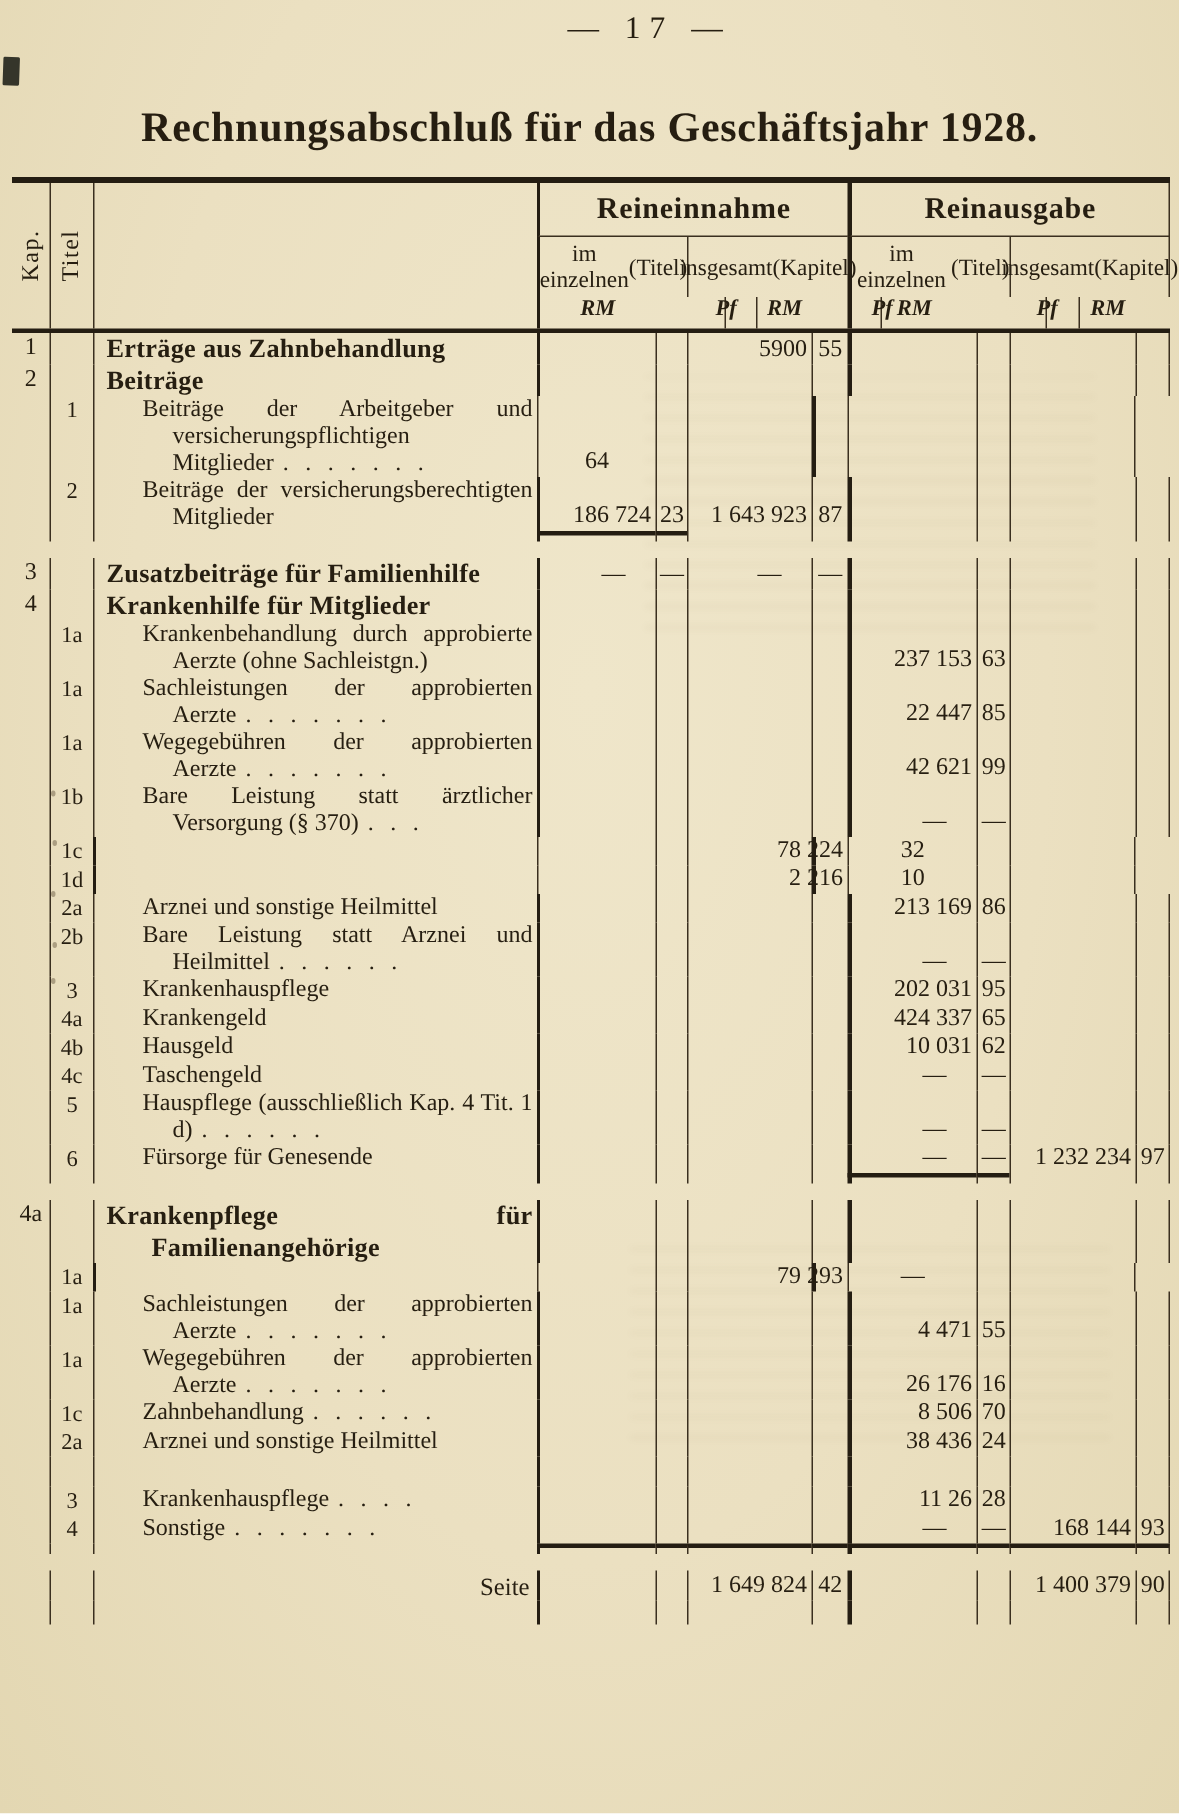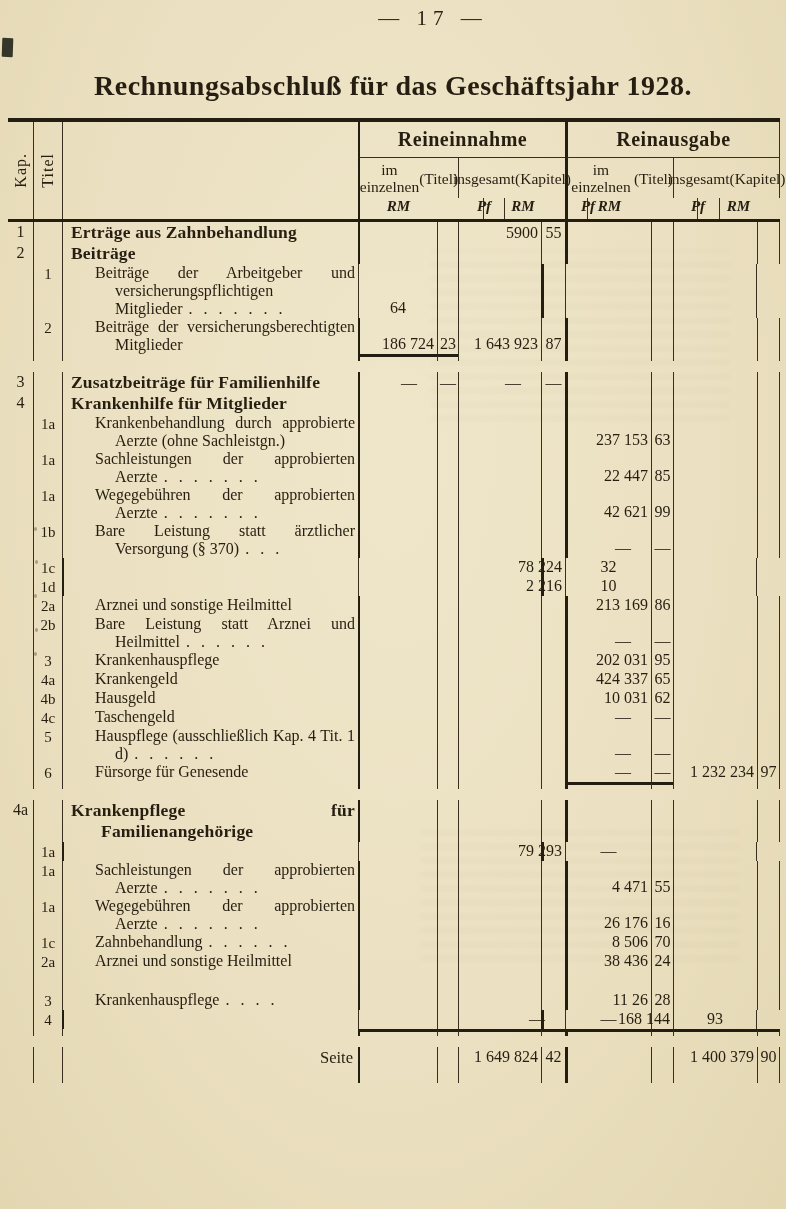--- a/index.html
+++ b/index.html
@@ -509,20 +509,21 @@
           <div class="cell c5 val rm"></div>
           <div class="cell c6 val pf"></div>
           <div class="cell c7 val rm">11 26</div>
           <div class="cell c8 val pf">28</div>
           <div class="cell c9 val rm"></div>
           <div class="cell c10 val pf"></div>
         </div>
         <div class="trow">
           <div class="cell c0"></div>
           <div class="cell c1 titc">4</div>
+          <div class="cell c2 lbl item"><span>Sonstige</span><span class="dots">.......</span></div>
           <div class="cell c3 val rm"></div>
           <div class="cell c4 val pf"></div>
           <div class="cell c5 val rm"></div>
           <div class="cell c6 val pf"></div>
           <div class="cell c7 val rm dashv">—</div>
           <div class="cell c8 val pf">—</div>
           <div class="cell c9 val rm">168 144</div>
           <div class="cell c10 val pf">93</div>
         </div>
         <div class="trow rule-row">

